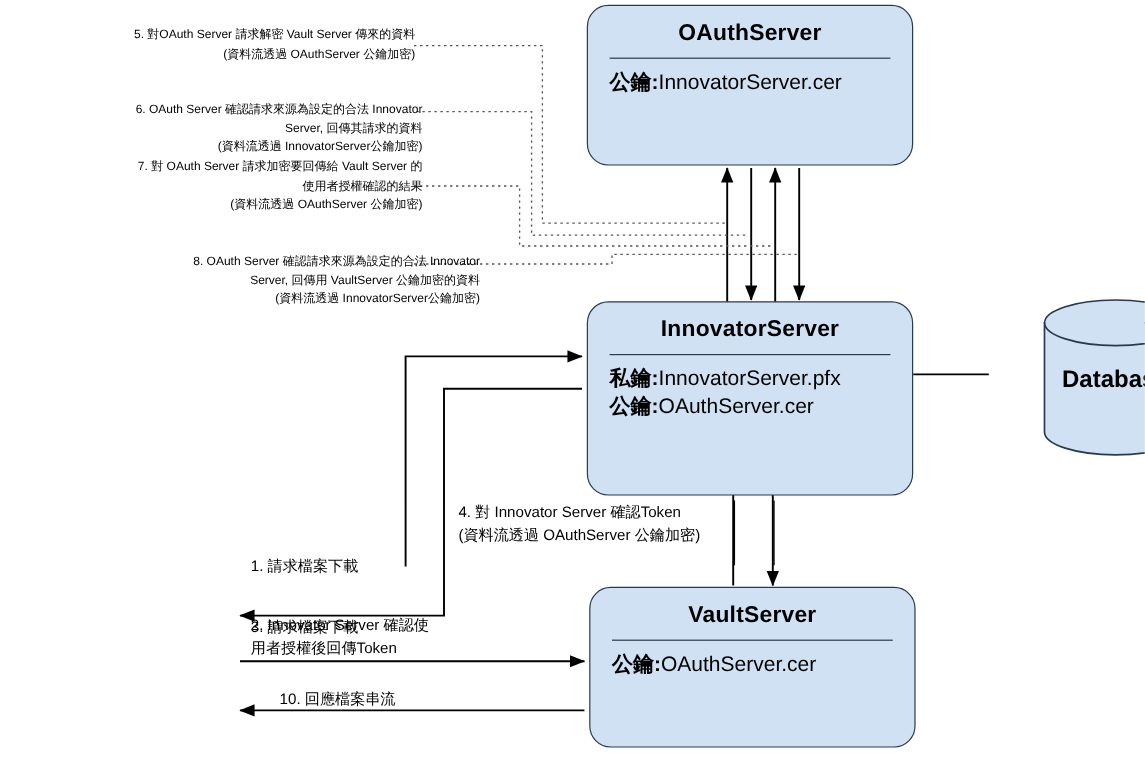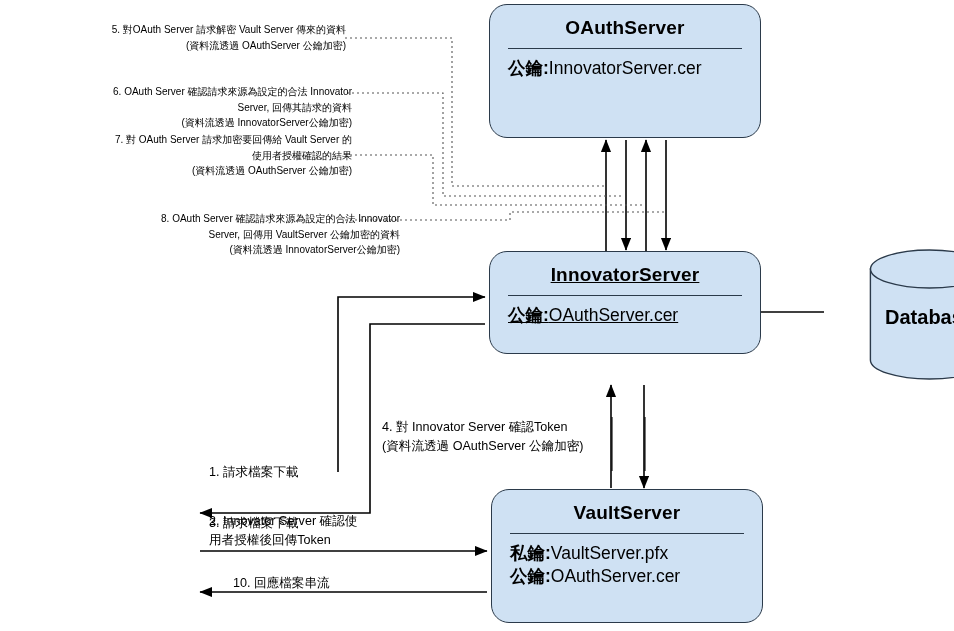--- a/index.html
+++ b/index.html
@@ -90,37 +90,37 @@
   <div class="node rounded" style="left:489px;top:4px;width:272px;height:134px;">
     <div class="node-title">OAuthServer</div>
     <div class="rule"></div>
     <div class="keys">
       <div class="keyrow">
         <b>公鑰</b><b>:</b><span>InnovatorServer.cer</span>
       </div>
     </div>
   </div>
 
-  <div class="node rounded" style="left:489px;top:251px;width:272px;height:103px;text-decoration:underline;">
+  <div class="node rounded" style="left:489px;top:251px;width:272px;height:162px;">
     <div class="node-title">InnovatorServer</div>
     <div class="rule"></div>
     <div class="keys">
+      <div class="keyrow">
+        <b>私鑰</b><b>:</b><span>InnovatorServer.pfx</span>
+      </div>
       <div class="keyrow">
         <b>公鑰</b><b>:</b><span>OAuthServer.cer</span>
       </div>
     </div>
   </div>
 
   <div class="node rounded" style="left:491px;top:489px;width:272px;height:134px;">
     <div class="node-title">VaultServer</div>
     <div class="rule"></div>
     <div class="keys">
-      <div class="keyrow">
-        <b>私鑰</b><b>:</b><span>VaultServer.pfx</span>
-      </div>
       <div class="keyrow">
         <b>公鑰</b><b>:</b><span>OAuthServer.cer</span>
       </div>
     </div>
   </div>
 
   <div class="db" style="left:824px;top:249px;width:121px;height:131px;">
     <svg width="121" height="131" viewBox="0 0 121 131">
       <path d="M1.4,20 L1.4,111 A59,19 0 0 0 119.6,111 L119.6,20 Z" fill="#cfe1f3" stroke="#2b3a4a" stroke-width="1.4"></path>
       <ellipse cx="60.5" cy="20" rx="59" ry="19" fill="#cfe1f3" stroke="#2b3a4a" stroke-width="1.4"></ellipse>

